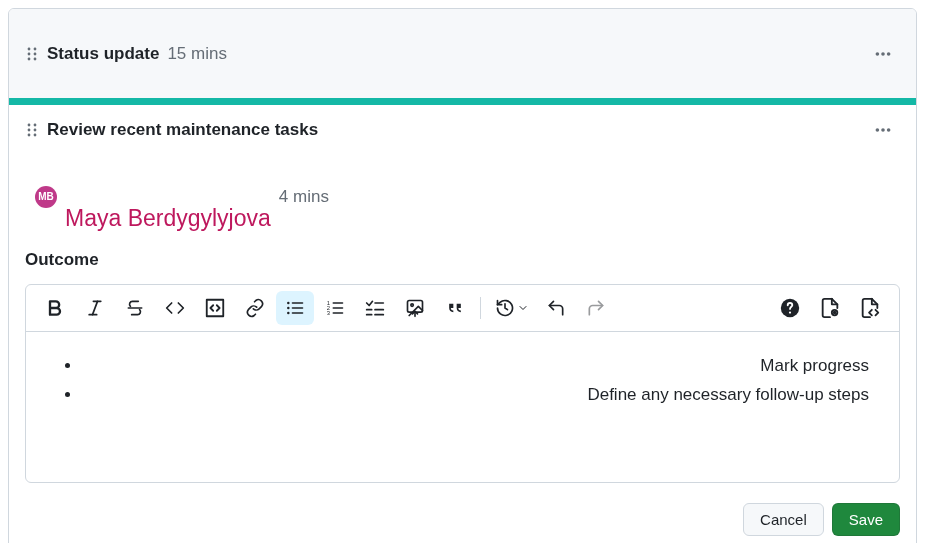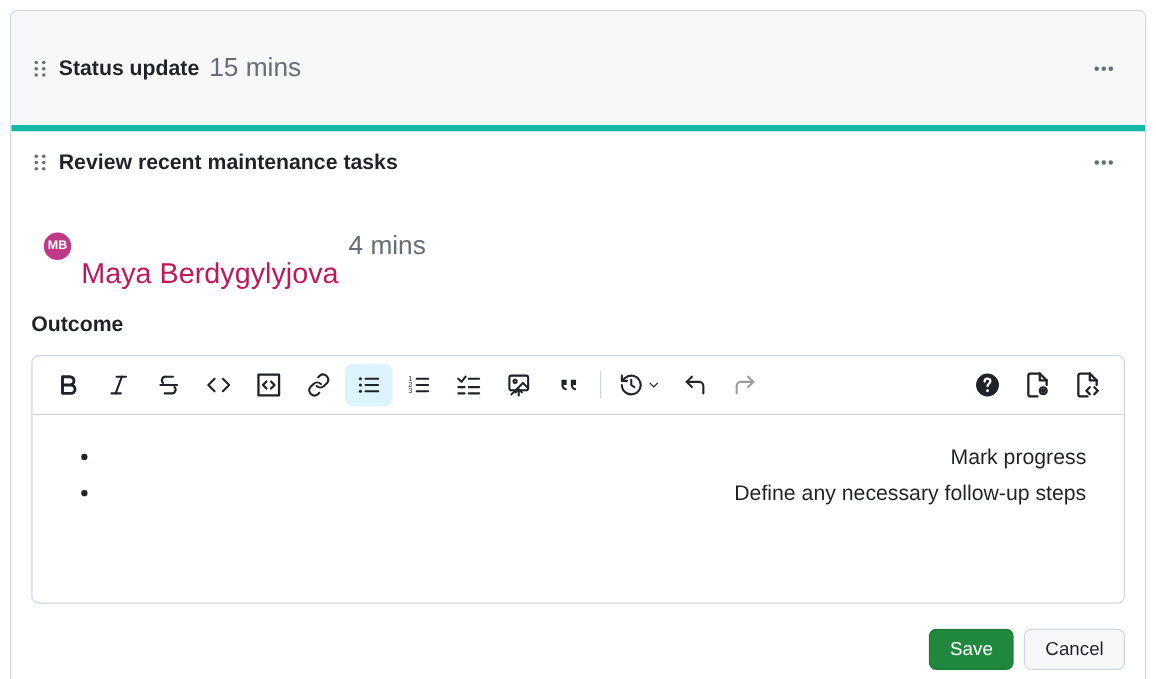--- a/index.html
+++ b/index.html
@@ -17,21 +17,21 @@
     overflow: hidden;
   }
   .row {
     display: flex;
     align-items: center;
     padding: 12px 16px;
     gap: 8px;
   }
   .row-top {
     background: #f6f8fa;
-    border-bottom: 5px solid #14b8a6;
+    border-bottom: 7px solid #14b8a6;
     min-height: 96px;
     align-items: center;
   }
   .row-main {
     align-items: flex-start;
     flex-direction: column;
     padding: 12px 16px 16px 16px;
   }
   .row-header {
     display: flex;
@@ -43,21 +43,21 @@
     color: #656d76;
     cursor: grab;
     display: inline-flex;
   }
   .title {
     font-weight: 600;
     font-size: 17px;
   }
   .muted {
     color: #656d76;
-    font-size: 21px;
+    font-size: 17px;
   }
   .spacer { flex: 1; }
   .kebab {
     cursor: pointer;
     padding: 4px 8px;
     border-radius: 6px;
     color: #656d76;
     display: inline-flex;
   }
   .assignee-row {
@@ -365,18 +365,18 @@
 
       <div class="editor-body" contenteditable="true" style="">
         <ul>
           <li>Mark progress</li>
           <li>Define any necessary follow-up steps</li>
         </ul>
       </div>
     </div>
 
     <div class="actions">
+      <button class="btn btn-secondary">Cancel</button>
       <button class="btn btn-primary">Save</button>
-      <button class="btn btn-secondary">Cancel</button>
     </div>
 
   </div>
 </div>
 
 </body></html>

